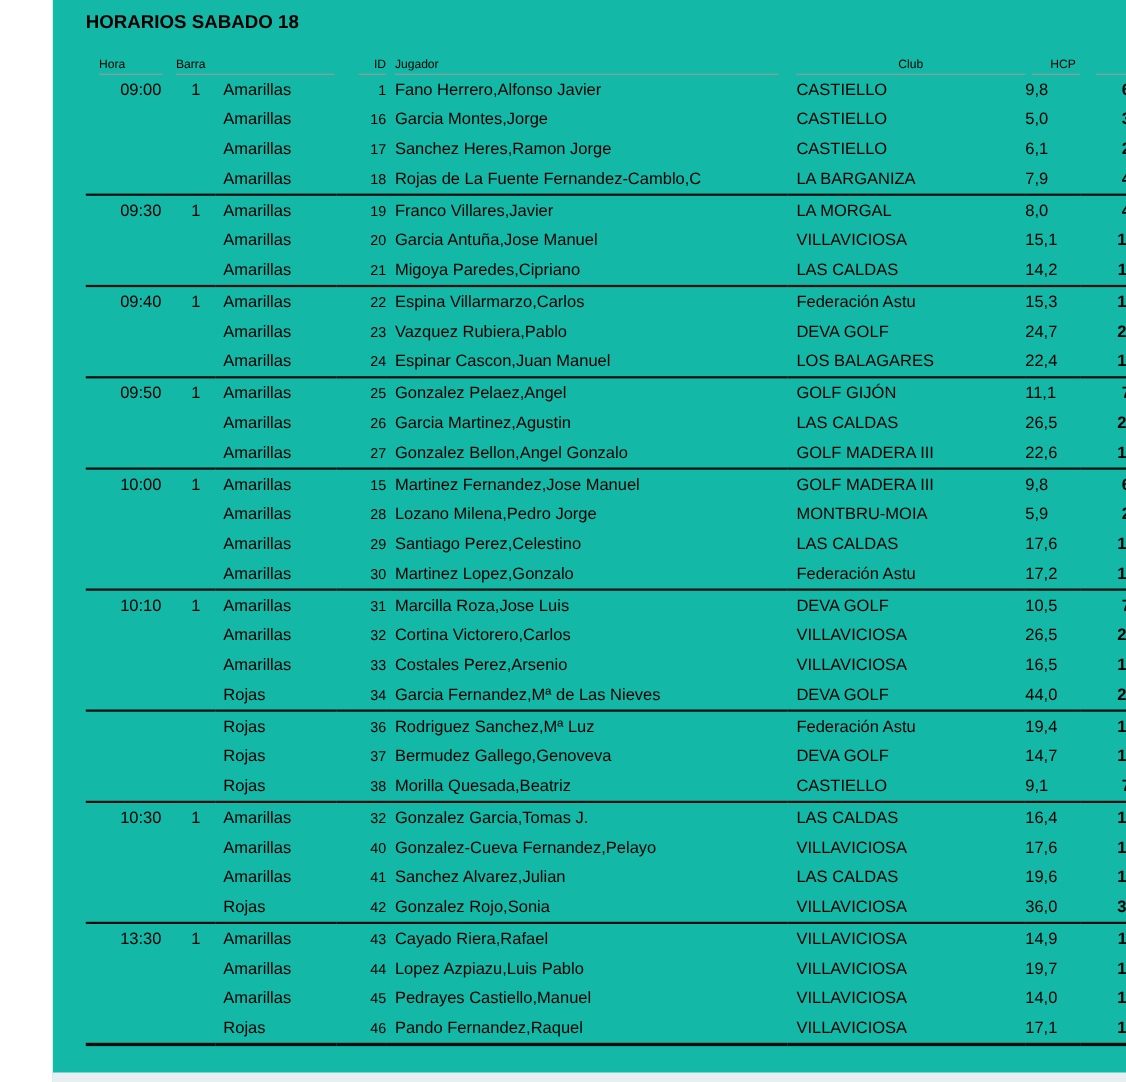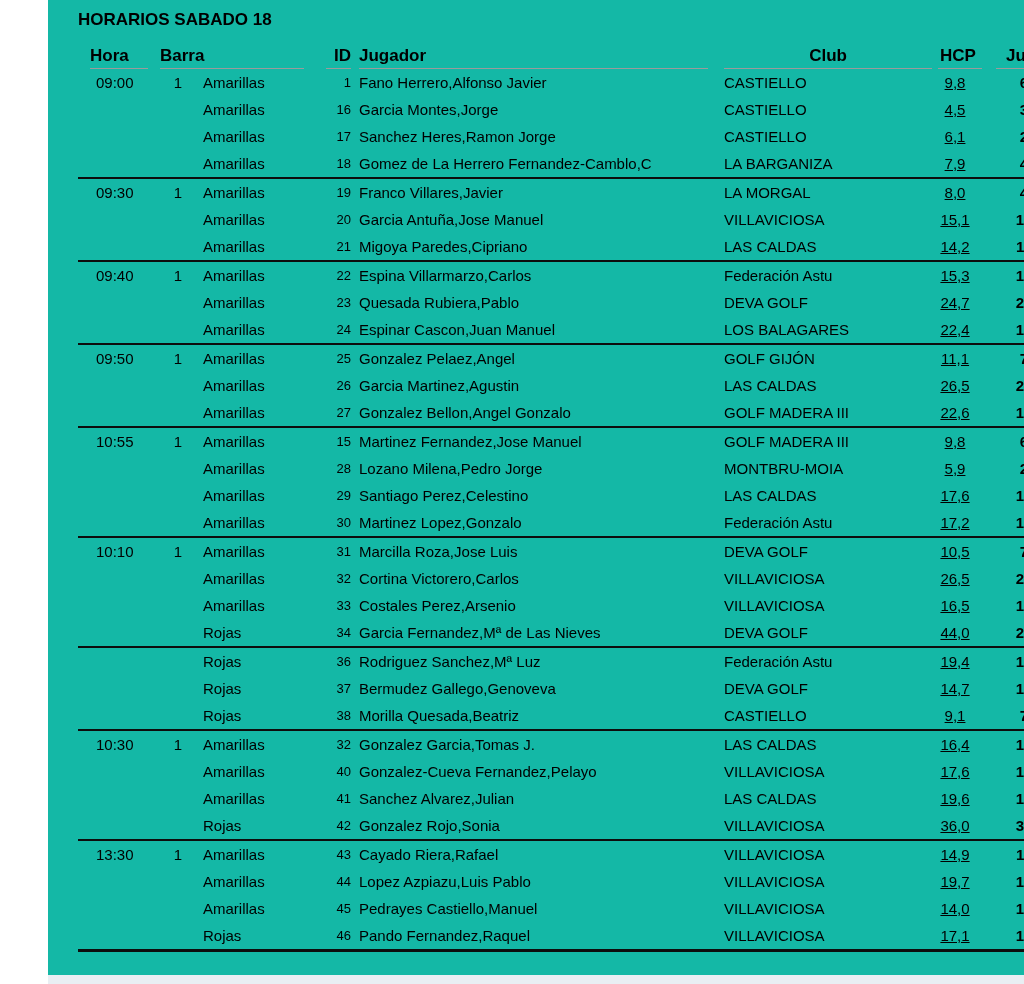--- a/index.html
+++ b/index.html
@@ -18,51 +18,51 @@
     color:#000;
   }
   table.schedule {
     margin:16px 0 0 30px;
     width:978px;
     border-collapse:separate;
     border-spacing:0;
     table-layout:fixed;
   }
   th {
-    font-weight:700;
-    font-size:17px;
+    font-weight:400;
+    font-size:11px;
     text-align:left;
     padding:0;
     height:22px;
     vertical-align:bottom;
     color:#000;
   }
   th .hdr { display:block; padding-bottom:2px; border-bottom:1px solid #9b9b9b; }
   th.c-hora  .hdr { margin-left:12px; margin-right:12px; }
   th.c-barra .hdr { margin-right:2px; }
   th.c-id    .hdr { margin-left:20px; text-align:right; }
   th.c-jugador .hdr { margin-left:8px; margin-right:8px; }
   th.c-club  .hdr { margin-left:8px;text-align:center; }
-  th.c-hcp   .hdr { margin-left:6px; text-align:center; padding-right:4px; }
+  th.c-hcp   .hdr { margin-left:6px; text-align:right; padding-right:4px; }
   th.c-juego .hdr { margin-left:14px; text-align:right; }
 
   td {
     font-size:15px;
     height:27px;
     padding:0;
     vertical-align:middle;
     white-space:nowrap;
   }
-  td.c-hora   { padding-left:18px; }
+  td.c-hora   { padding-left:18px;text-align:center; }
   td.c-barra  { text-align:center; }
   td.c-color  { padding-left:7px; }
   td.c-id     { text-align:right; font-size:13px; }
   td.c-jugador{ padding-left:8px; overflow:hidden; }
   td.c-club   { padding-left:8px; overflow:hidden; }
-  td.c-hcp    { text-align:center; padding-right:4px;text-decoration:underline; }
+  td.c-hcp    { text-align:left; padding-right:4px; }
   td.c-juego  { text-align:center; font-weight:700; padding-left:10px; }
 
   tr.group-end td { border-bottom:2px solid #0d0d0d; }
   tbody tr:last-child td { border-bottom:3px solid #0d0d0d; }
 
   .bottom-strip {
     position:absolute; left:0; bottom:0;
     width:1024px; height:9px;
     background:#e9eef3;
   }
@@ -120,39 +120,39 @@
     <td class="c-hcp">9,8</td>
     <td class="c-juego">6</td>
   </tr>
         <tr>
     <td class="c-hora"></td>
     <td class="c-barra"></td>
     <td class="c-color">Amarillas</td>
     <td class="c-id">16</td>
     <td class="c-jugador">Garcia Montes,Jorge</td>
     <td class="c-club">CASTIELLO</td>
-    <td class="c-hcp">4,5</td>
+    <td class="c-hcp">5,0</td>
     <td class="c-juego">3</td>
   </tr>
         <tr>
     <td class="c-hora"></td>
     <td class="c-barra"></td>
     <td class="c-color">Amarillas</td>
     <td class="c-id">17</td>
     <td class="c-jugador">Sanchez Heres,Ramon Jorge</td>
     <td class="c-club">CASTIELLO</td>
     <td class="c-hcp">6,1</td>
     <td class="c-juego">2</td>
   </tr>
         <tr class="group-end">
     <td class="c-hora"></td>
     <td class="c-barra"></td>
     <td class="c-color">Amarillas</td>
     <td class="c-id">18</td>
-    <td class="c-jugador">Gomez de La Herrero Fernandez-Camblo,C</td>
+    <td class="c-jugador">Rojas de La Fuente Fernandez-Camblo,C</td>
     <td class="c-club">LA BARGANIZA</td>
     <td class="c-hcp">7,9</td>
     <td class="c-juego">4</td>
   </tr>
         <tr>
     <td class="c-hora">09:30</td>
     <td class="c-barra">1</td>
     <td class="c-color">Amarillas</td>
     <td class="c-id">19</td>
     <td class="c-jugador">Franco Villares,Javier</td>
@@ -188,21 +188,21 @@
     <td class="c-jugador">Espina Villarmarzo,Carlos</td>
     <td class="c-club">Federación Astu</td>
     <td class="c-hcp">15,3</td>
     <td class="c-juego">12</td>
   </tr>
         <tr>
     <td class="c-hora"></td>
     <td class="c-barra"></td>
     <td class="c-color">Amarillas</td>
     <td class="c-id">23</td>
-    <td class="c-jugador">Quesada Rubiera,Pablo</td>
+    <td class="c-jugador">Vazquez Rubiera,Pablo</td>
     <td class="c-club">DEVA GOLF</td>
     <td class="c-hcp">24,7</td>
     <td class="c-juego">22</td>
   </tr>
         <tr class="group-end">
     <td class="c-hora"></td>
     <td class="c-barra"></td>
     <td class="c-color">Amarillas</td>
     <td class="c-id">24</td>
     <td class="c-jugador">Espinar Cascon,Juan Manuel</td>
@@ -234,21 +234,21 @@
     <td class="c-hora"></td>
     <td class="c-barra"></td>
     <td class="c-color">Amarillas</td>
     <td class="c-id">27</td>
     <td class="c-jugador">Gonzalez Bellon,Angel Gonzalo</td>
     <td class="c-club">GOLF MADERA III</td>
     <td class="c-hcp">22,6</td>
     <td class="c-juego">19</td>
   </tr>
         <tr>
-    <td class="c-hora">10:55</td>
+    <td class="c-hora">10:00</td>
     <td class="c-barra">1</td>
     <td class="c-color">Amarillas</td>
     <td class="c-id">15</td>
     <td class="c-jugador">Martinez Fernandez,Jose Manuel</td>
     <td class="c-club">GOLF MADERA III</td>
     <td class="c-hcp">9,8</td>
     <td class="c-juego">6</td>
   </tr>
         <tr>
     <td class="c-hora"></td>

